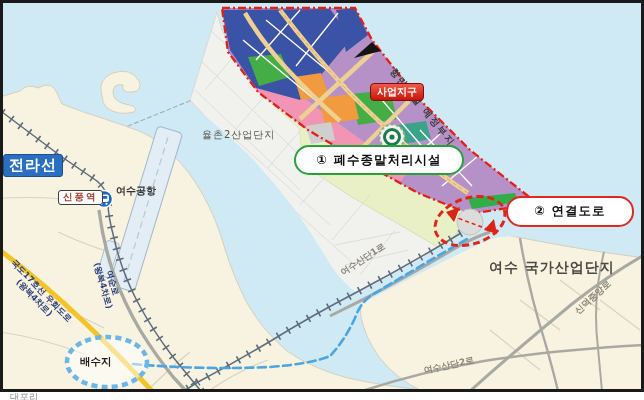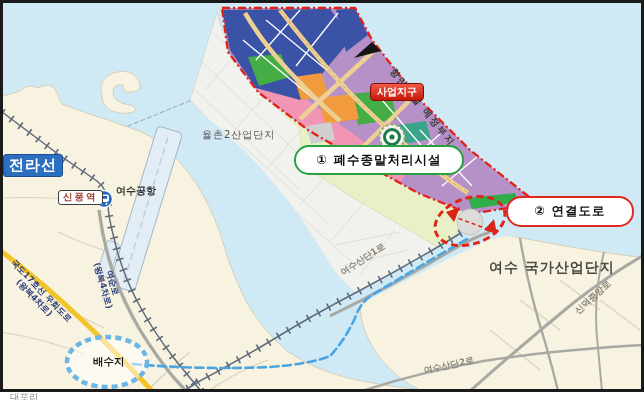--- a/index.html
+++ b/index.html
@@ -177,21 +177,21 @@
 <div class="badge-blue" style="left:3px;top:154px;">전라선</div>
 
 <div class="badge-station" style="left:50px;top:190px;">신풍역</div>
 
 <div class="maptext" style="left:116px;top:184px;font-size:10px;color:#333333;font-weight:bold;">여수공항</div>
 
 <div class="maptext" style="left:202px;top:128px;font-size:10px;letter-spacing:1px;color:#55554d;">율촌2산업단지</div>
 
 <div class="maptext" style="left:489px;top:259px;font-size:14px;font-weight:bold;letter-spacing:1px;color:#4a4a42;">여수 국가산업단지</div>
 
-<div class="maptext" style="left:93px;top:355px;font-size:10.5px;font-weight:bold;color:#1c1c1c;">배수지</div>
+<div class="maptext" style="left:80px;top:355px;font-size:10.5px;font-weight:bold;color:#1c1c1c;">배수지</div>
 
 <div class="lbl rot" style="left:-12px;top:284px;width:100px;transform:rotate(46deg);font-size:8.5px;color:#2c3e78;">
   <div>국도17호선 우회도로</div>
   <div>(왕복4차로)</div>
 </div>
 
 <div class="lbl rot" style="left:78px;top:274px;width:60px;transform:rotate(74deg);font-size:8.5px;color:#2c3e78;">
   <div>여순로</div>
   <div>(왕복4차로)</div>
 </div>

